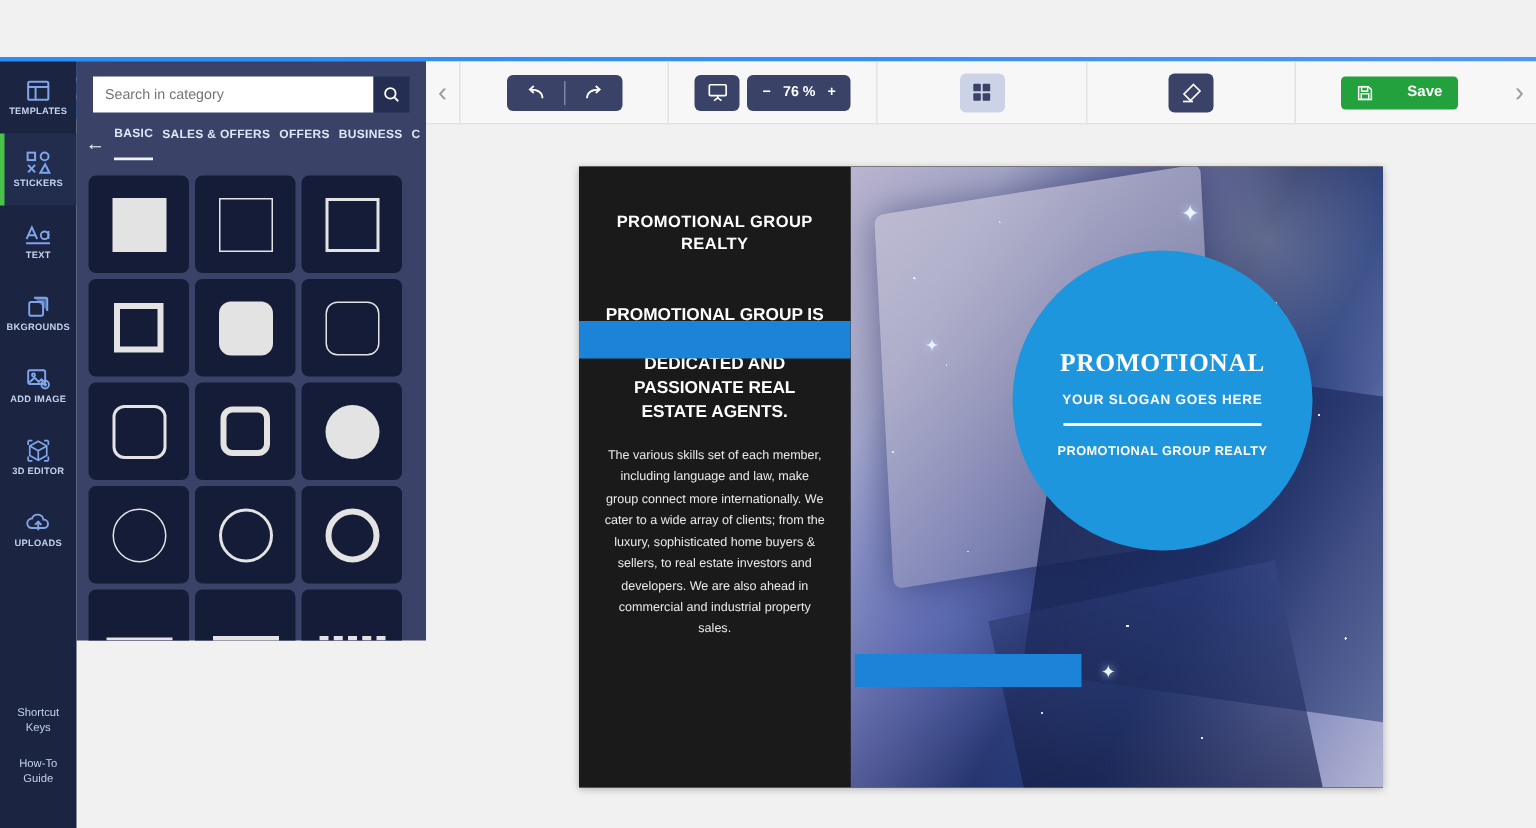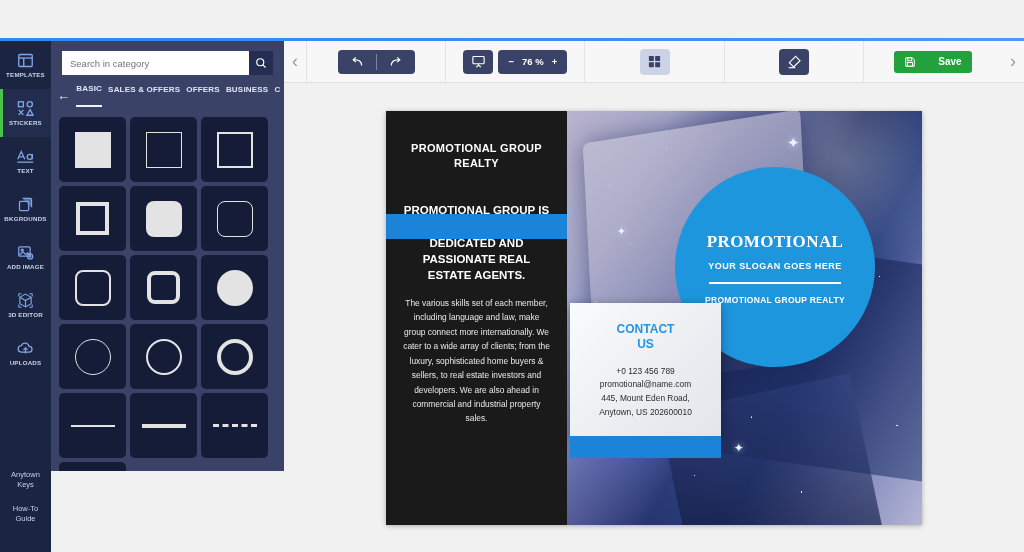--- a/index.html
+++ b/index.html
@@ -57,21 +57,21 @@
   }
   .rail-spacer { flex: 1; }
   .rail-bottom { width: 51px; padding-bottom: 14px; }
   .rail-bottom div {
     color: #c3d2ef; font-size: 7.5px; text-align: center; line-height: 1.35;
     margin-bottom: 14px; cursor: pointer;
   }
 
   
   .panel {
-    position: absolute; left: 51px; top: 41px; width: 233px; height: 430px;
+    position: absolute; left: 51px; top: 41px; width: 233px; height: 386px;
     background: #3a4268; overflow: hidden;
   }
   .search-wrap { padding: 10px 11px 0 11px; display: flex; }
   .search-input {
     flex: 1; height: 24px; border: none; outline: none; background: #fff;
     font-size: 9.5px; color: #555; padding: 0 8px;
     font-family: "Liberation Sans", sans-serif;
   }
   .search-btn {
     width: 24px; height: 24px; background: #242e52; border: none; cursor: pointer;
@@ -386,21 +386,21 @@
           <line x1="13" y1="19" x2="13" y2="11"></line>
           <path d="M10 14 L13 11 L16 14"></path>
         </svg>
       </span>
       <span class="lbl">UPLOADS</span>
     </div>
 
     <div class="rail-spacer"></div>
     <div class="rail-bottom">
       <div>
-        <span>Anytown</span><br>
+        <span>Shortcut</span><br>
         <span>Keys</span>
       </div>
       <div>
         <span>How-To</span><br>
         <span>Guide</span>
       </div>
     </div>
   </div>
 
   <div class="panel">
@@ -580,31 +580,19 @@
             <span class="sparkle" style="left:47%; top:80%; font-size:12px;">✦</span>
           </div>
 
           <div class="blue-circle">
             <div class="bc-title">PROMOTIONAL</div>
             <div class="bc-slogan">YOUR SLOGAN GOES HERE</div>
             <div class="bc-rule"></div>
             <div class="bc-sub">PROMOTIONAL GROUP REALTY</div>
           </div>
 
-          <div class="contact-card">
-            <div class="cc-title">
-              <span>CONTACT</span><br>
-              <span>US</span>
-            </div>
-            <div class="cc-lines">
-              <div>+0 123 456 789</div>
-              <div>promotional@name.com</div>
-              <div>445, Mount Eden Road,</div>
-              <div>Anytown, US 202600010</div>
-            </div>
-          </div>
           <div class="contact-band"></div>
         </div>
 
       </div>
     </div>
   </div>
 </div>
 
 </body></html>

